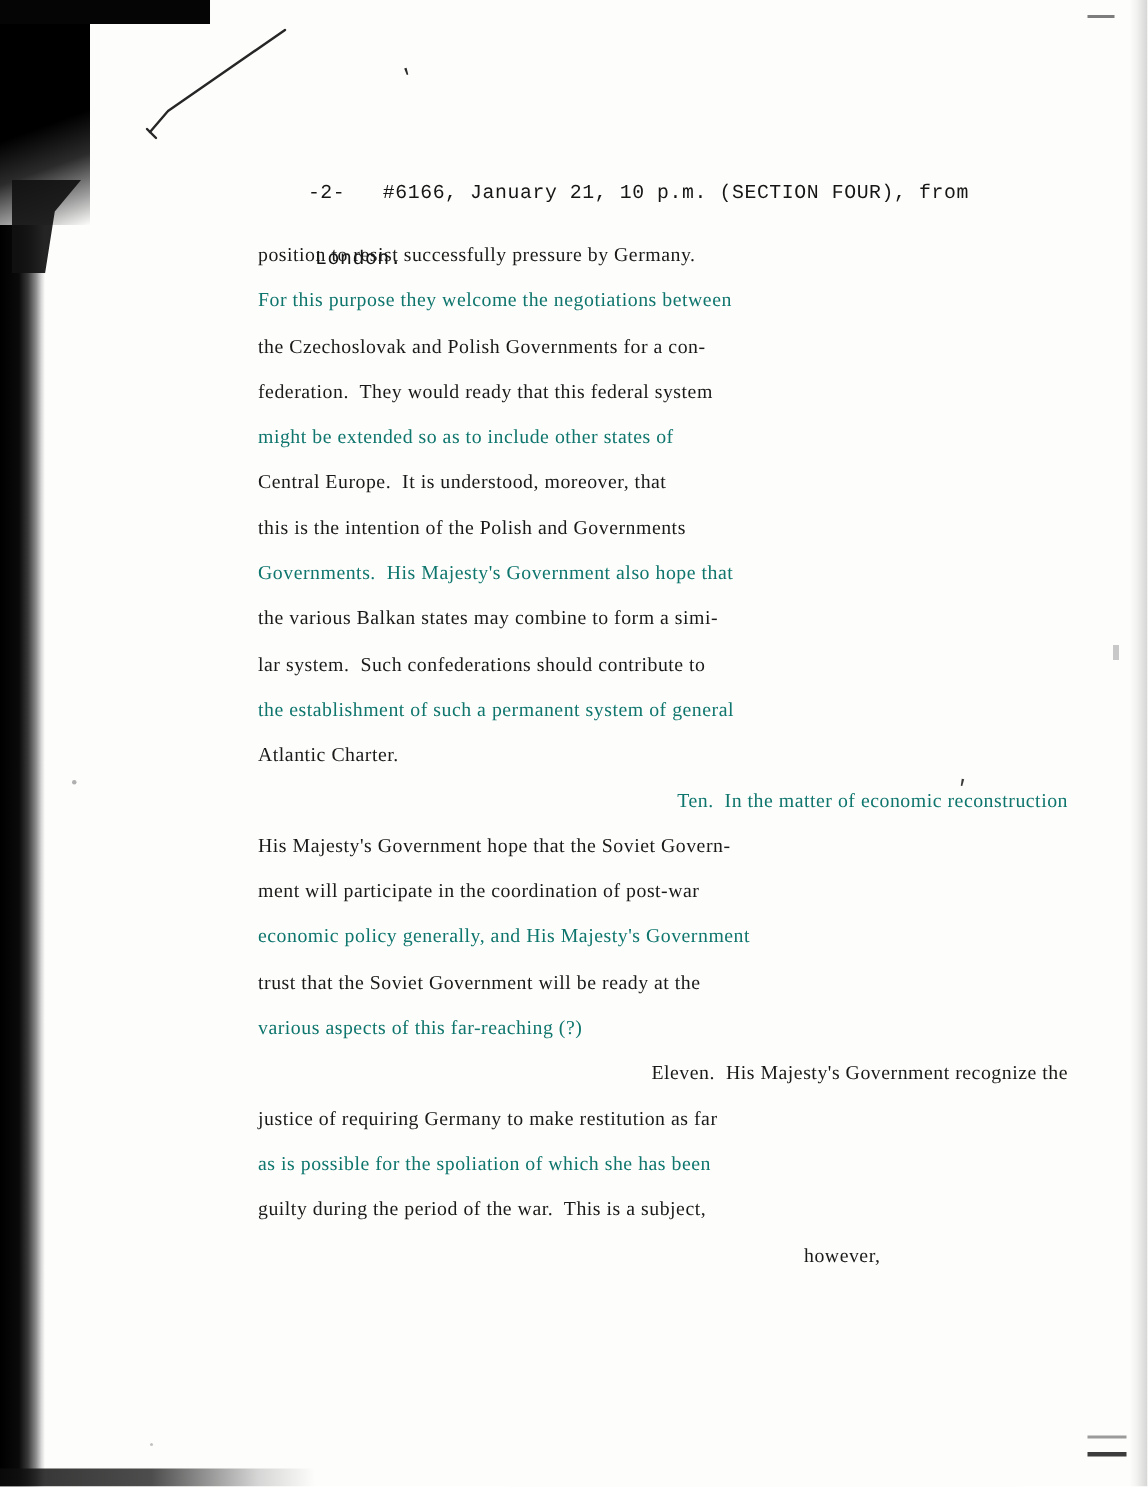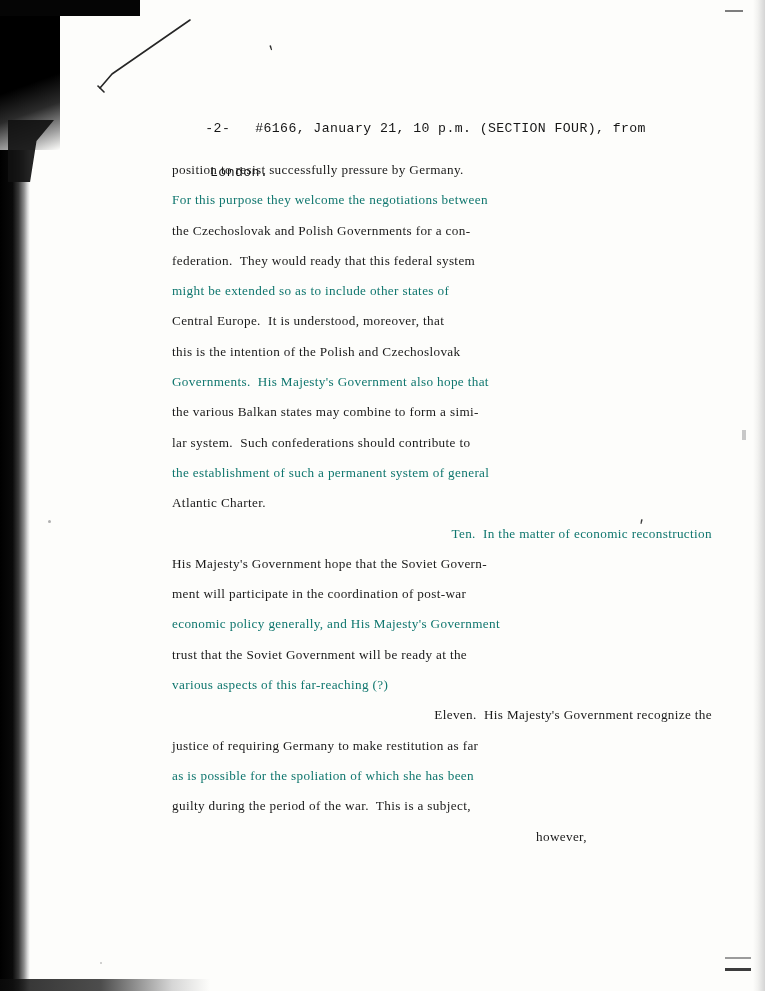--- a/index.html
+++ b/index.html
@@ -211,21 +211,21 @@
     <br><span class="indent">London.</span>
   </div>
 
   <div class="body-block">
       <div class="ln">position to resist successfully pressure by Germany.</div>
       <div class="ln faded">For this purpose they welcome the negotiations between</div>
       <div class="ln">the Czechoslovak and Polish Governments for a con-</div>
       <div class="ln">federation.  They would ready that this federal system</div>
       <div class="ln faded">might be extended so as to include other states of</div>
       <div class="ln">Central Europe.  It is understood, moreover, that</div>
-      <div class="ln">this is the intention of the Polish and Czechoslovak</div>
+      <div class="ln">this is the intention of the Polish and Governments</div>
       <div class="ln faded">Governments.  His Majesty's Government also hope that</div>
       <div class="ln">the various Balkan states may combine to form a simi-</div>
       <div class="ln">lar system.  Such confederations should contribute to</div>
       <div class="ln faded">the establishment of such a permanent system of general</div>
       <div class="ln">Atlantic Charter.</div>
       <div class="ln indent faded">Ten.  In the matter of economic reconstruction</div>
       <div class="ln">His Majesty's Government hope that the Soviet Govern-</div>
       <div class="ln">ment will participate in the coordination of post-war</div>
       <div class="ln faded">economic policy generally, and His Majesty's Government</div>
       <div class="ln">trust that the Soviet Government will be ready at the</div>

